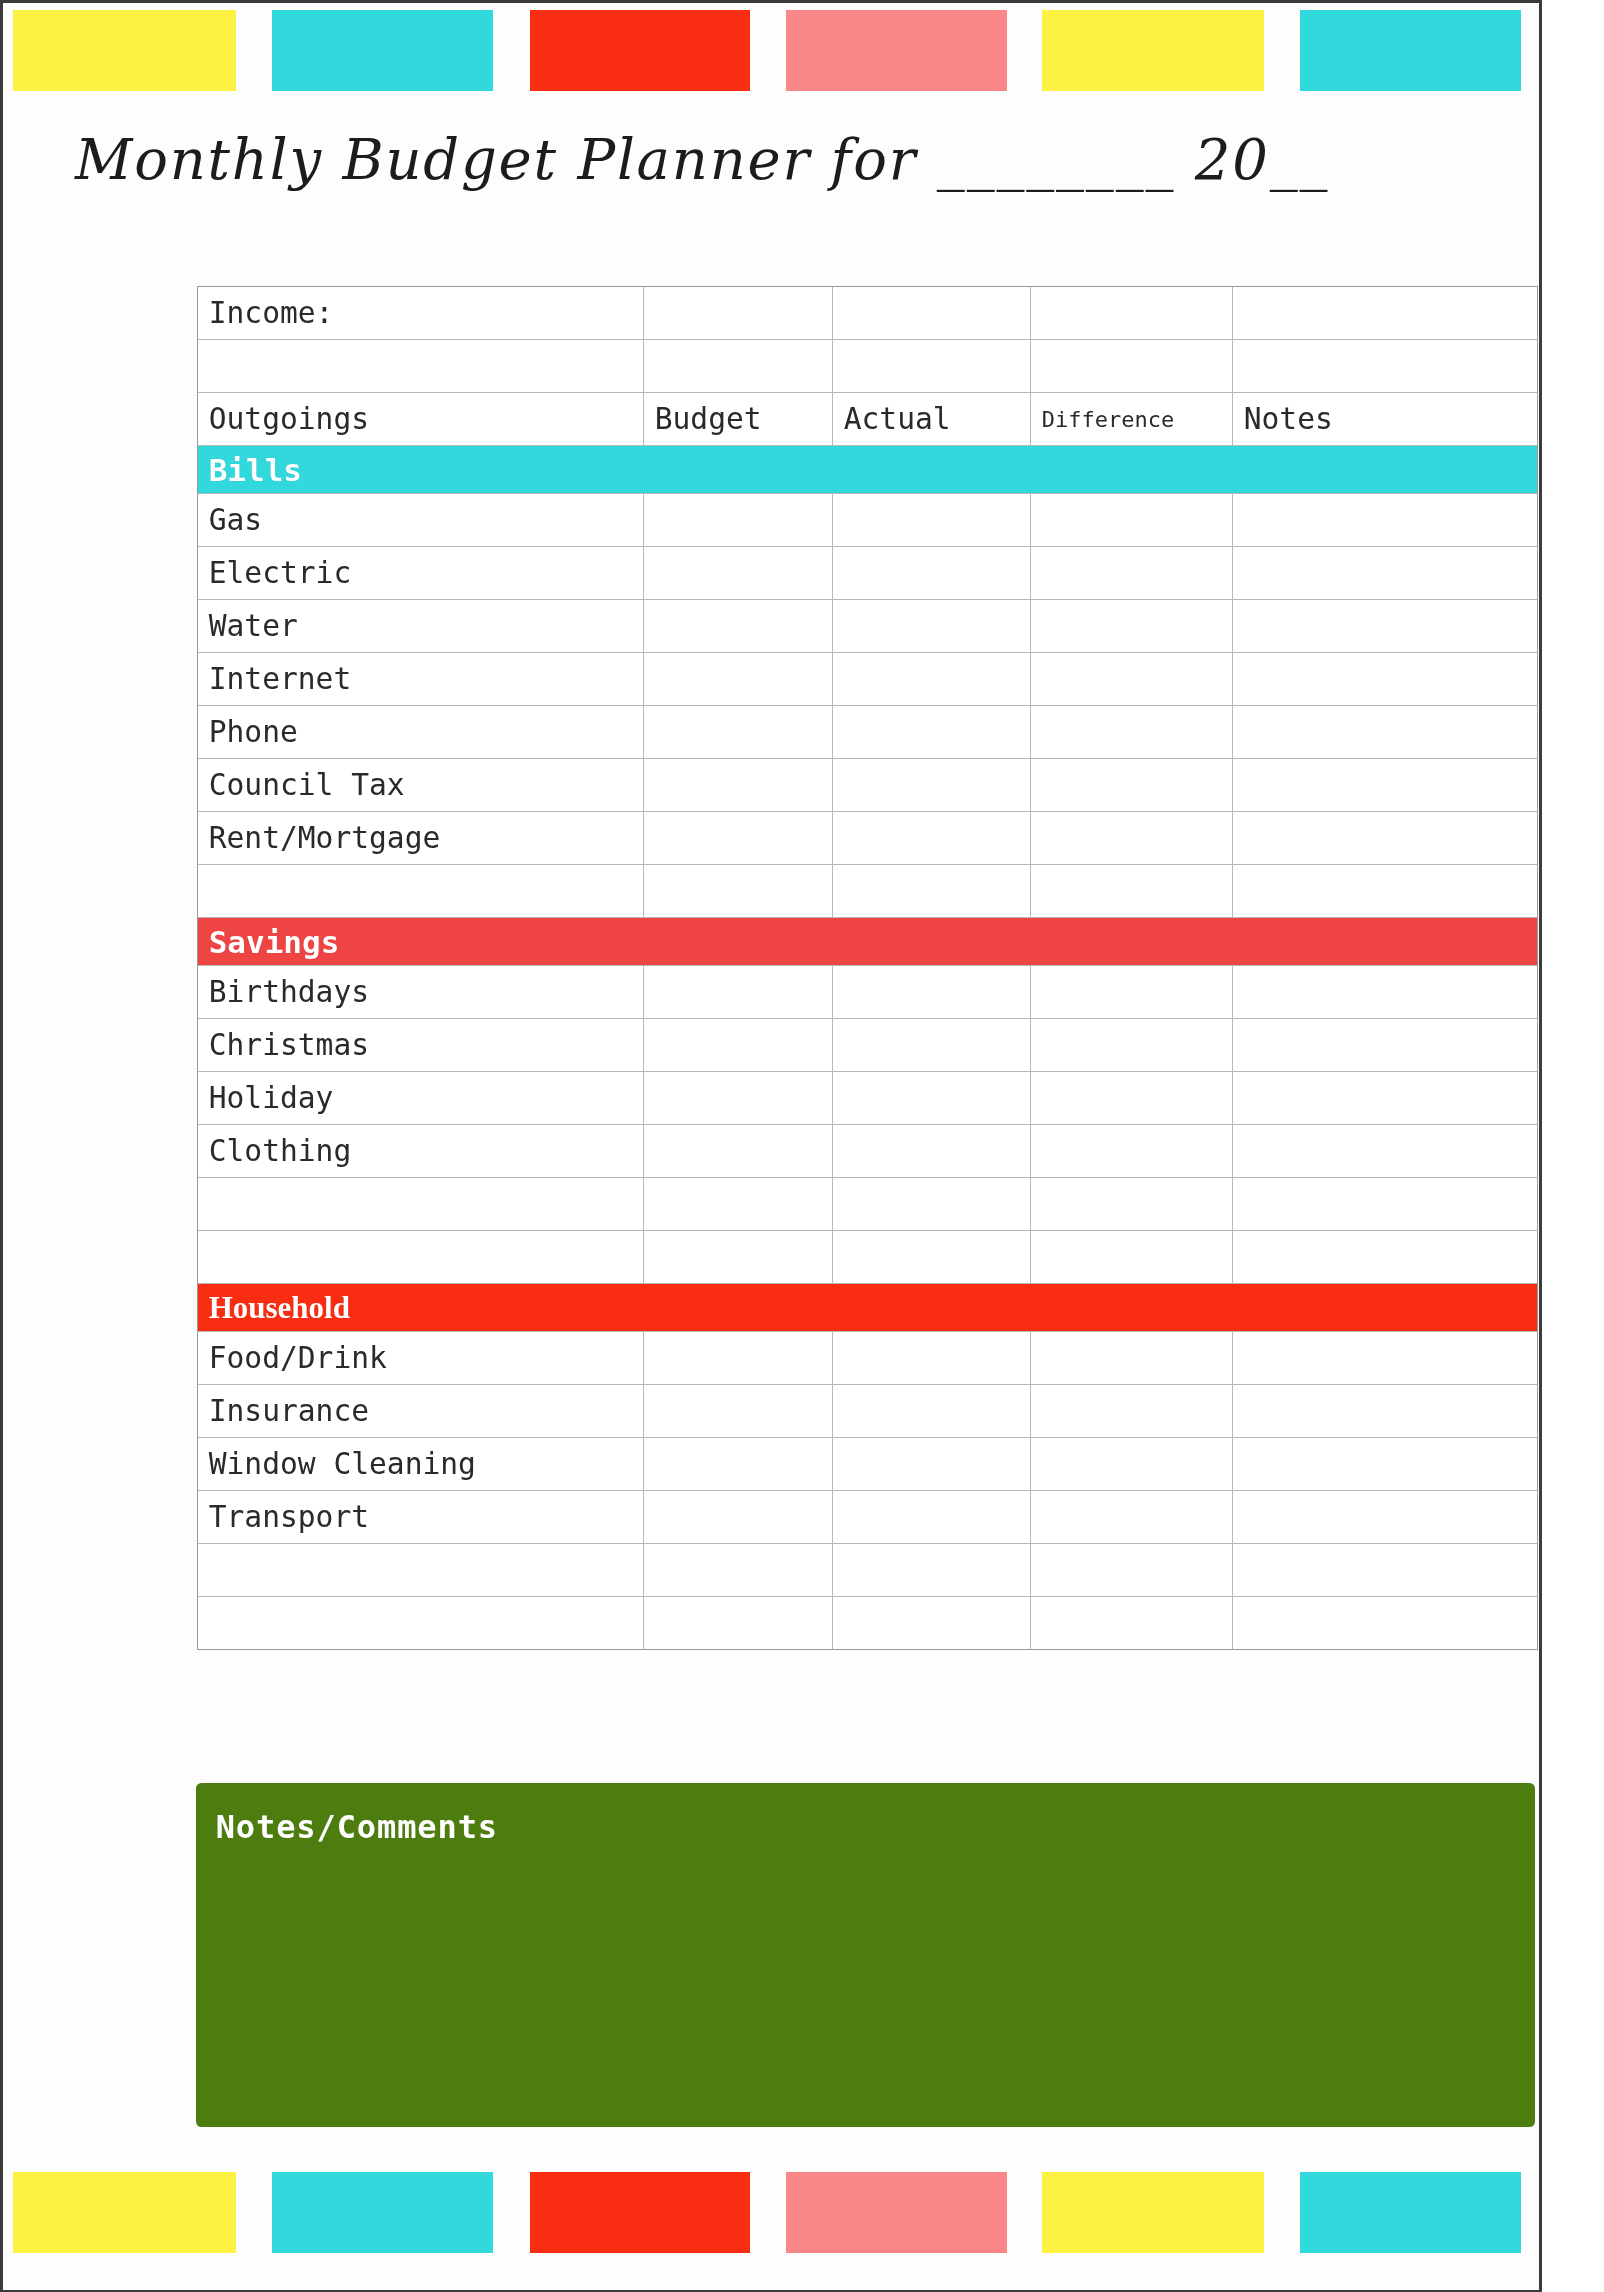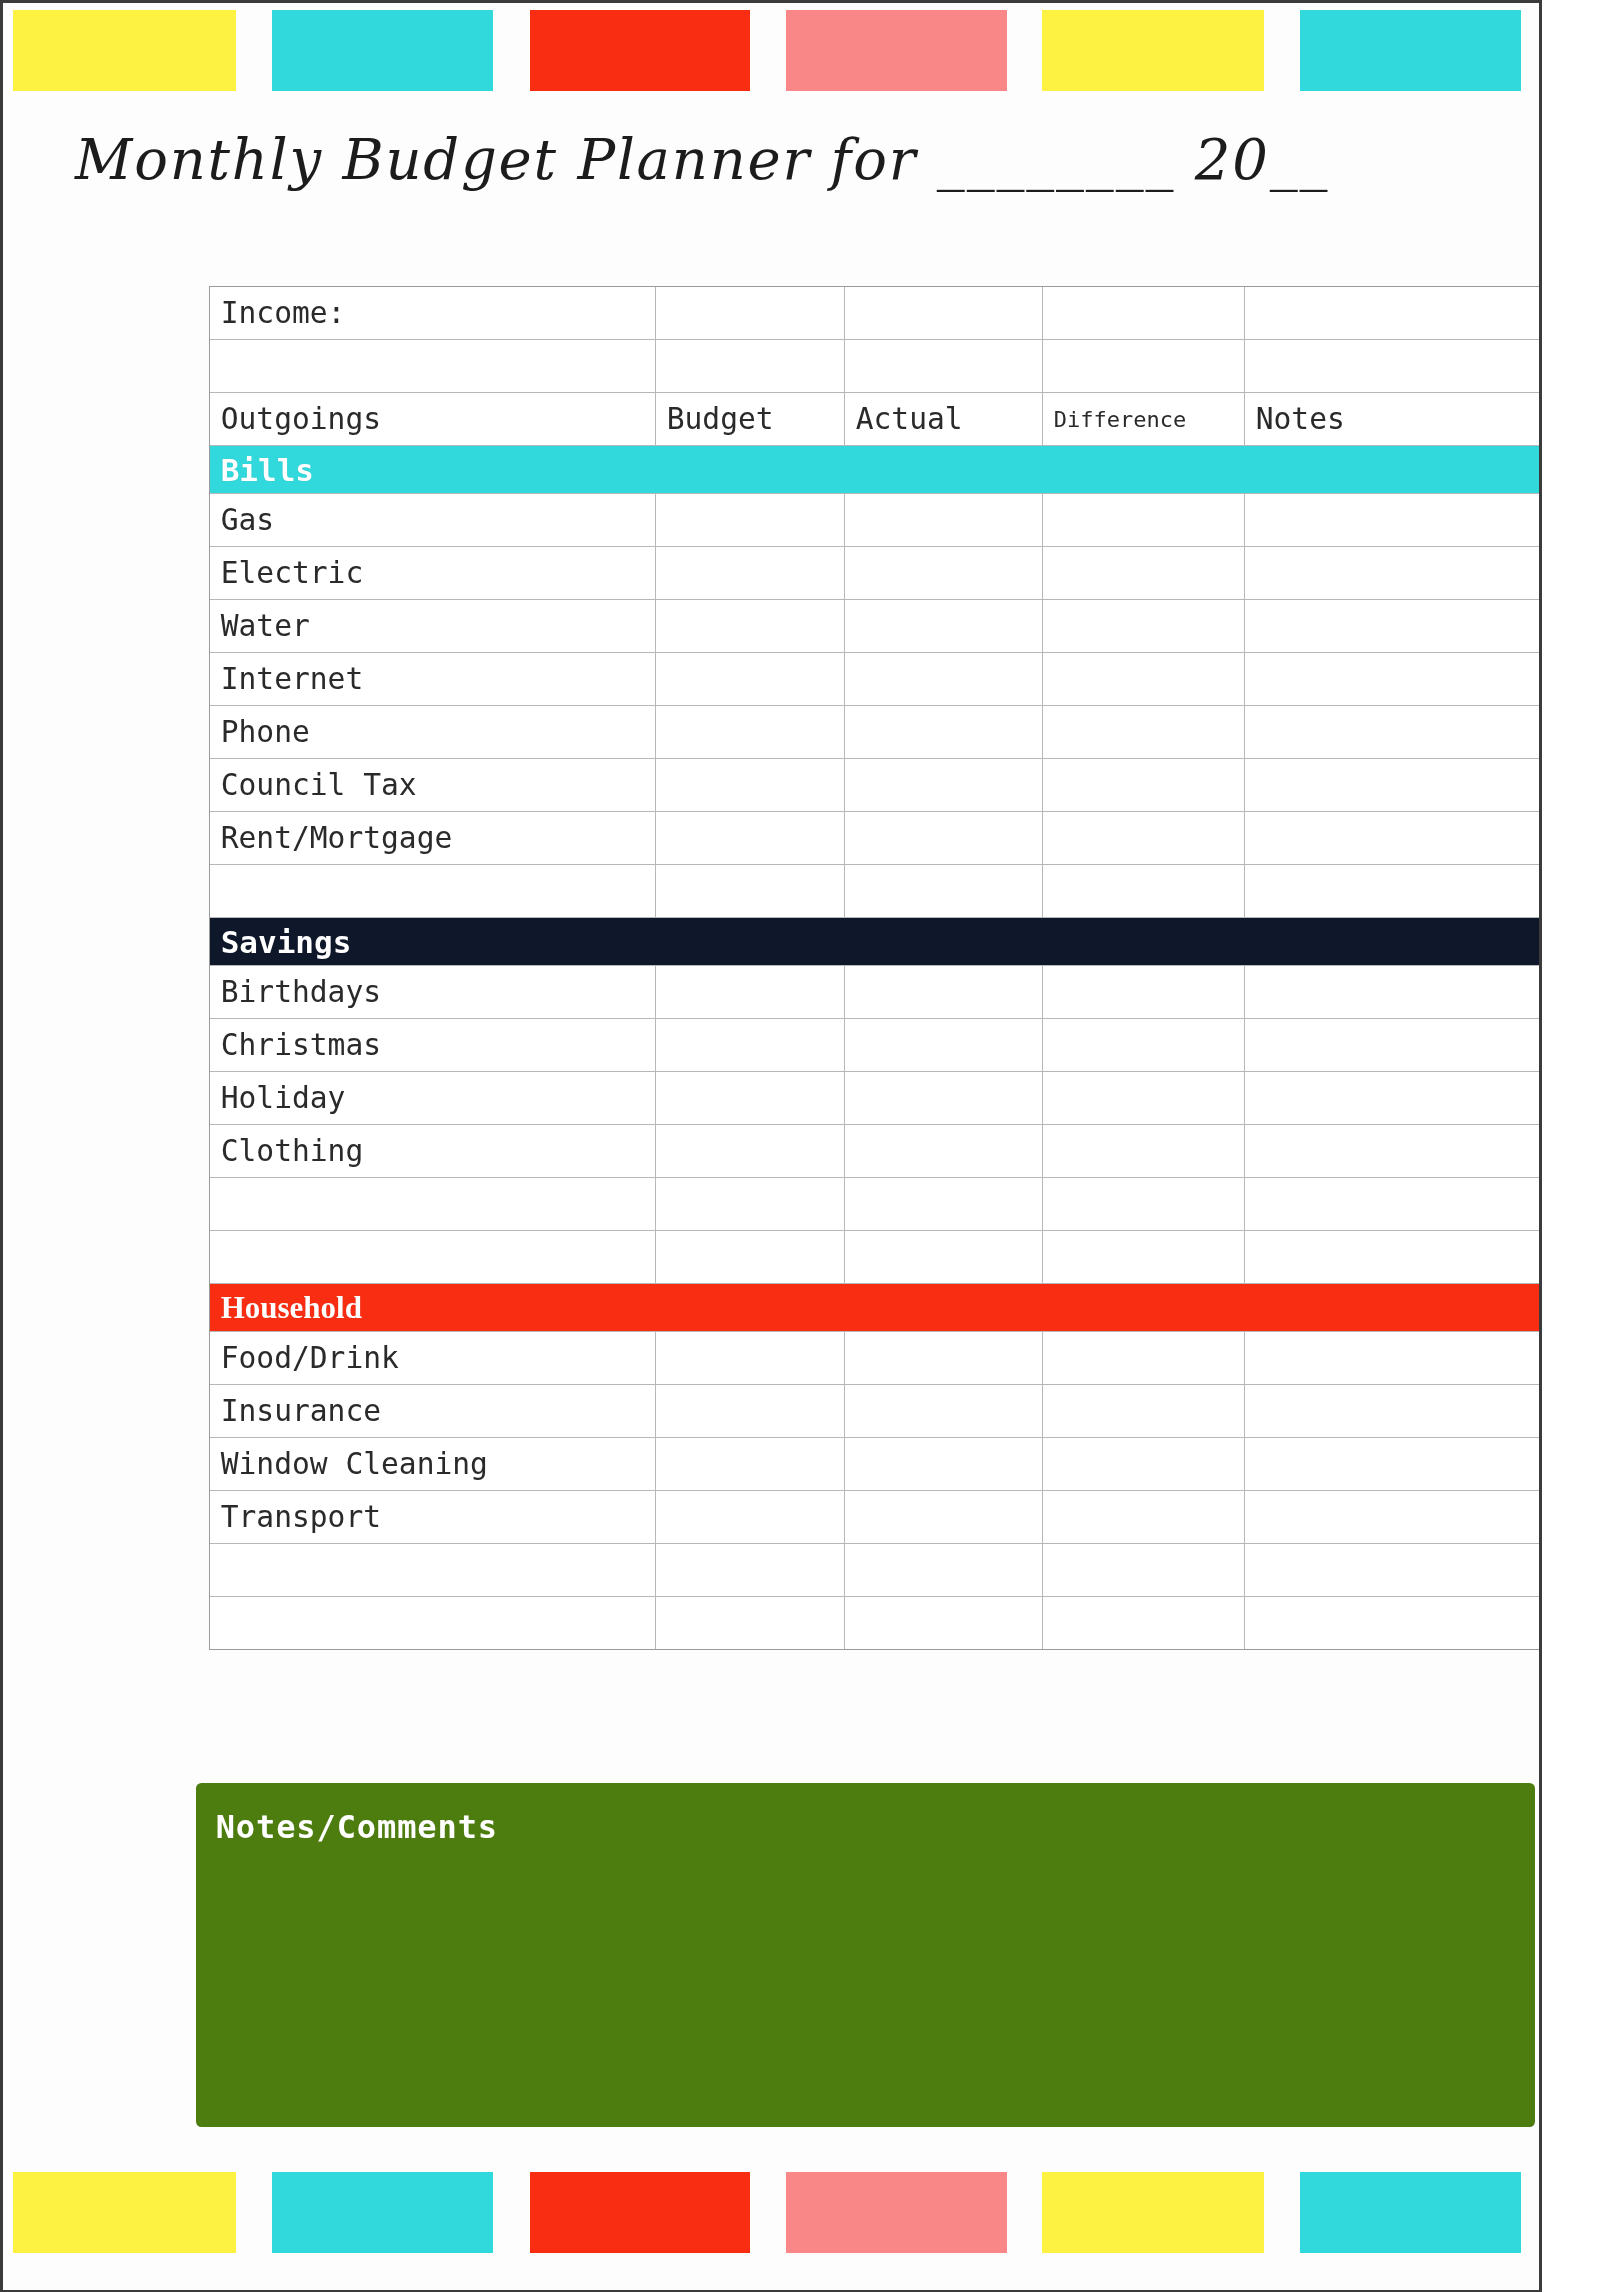--- a/index.html
+++ b/index.html
@@ -52,21 +52,21 @@
     font-size: 56px;
     font-weight: 400;
     color: #1c1c1c;
     letter-spacing: 1.8px;
     white-space: nowrap;
   }
 
   
   .budget-table {
     position: absolute;
-    left: 206px;
+    left: 194px;
     top: 283px;
     width: 1341px;
     border-collapse: separate;
     border-spacing: 0;
     table-layout: fixed;
     background: #ffffff;
     box-sizing: border-box;
     border: 1.8px solid #9a9a9a;
   }
   .budget-table td {
@@ -95,21 +95,21 @@
   
   .section-row td {
     color: #ffffff;
     font-size: 31px;
     font-weight: bold;
     border-right: none;
     height: 47px;
     text-shadow: 0 0 0.9px rgba(0,0,0,.18);
   }
   .section-bills     td { background: #31d9dc; }
-  .section-savings   td { background: #0f172a; margin-top: 13px; }
+  .section-savings   td { background: #ef4444; margin-top: 13px; }
   .section-household td { background: #f92d12; font-family: Liberation Serif, serif; }
 
   
   .notes-panel {
     position: absolute;
     left: 193px;
     top: 1780px;
     width: 1339px;
     height: 344px;
     border-radius: 5.4px;

